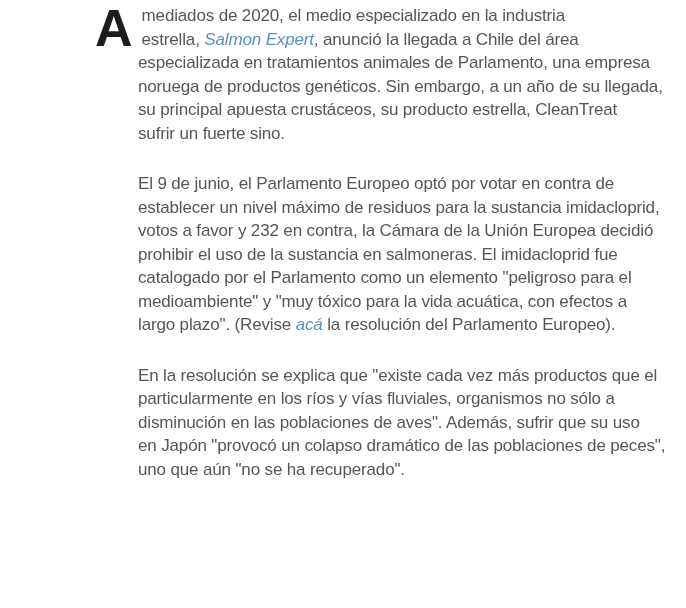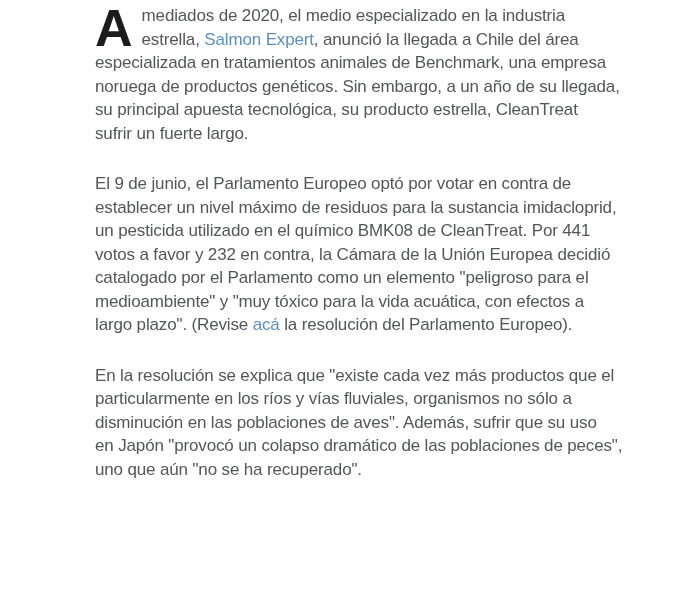--- a/index.html
+++ b/index.html
@@ -16,55 +16,56 @@
     top: 4px;
     width: 540px;
     font-family: "Liberation Sans", sans-serif;
     font-size: 17px;
     line-height: 23.5px;
     letter-spacing: -0.15px;
     color: var(--text, #54565a);
   }
   .para { margin: 0 0 27px 0; }
   .para:last-child { margin-bottom: 0; }
-  .line { white-space: nowrap; }
+  .line { white-space: nowrap; margin-left: 43px; }
   .dropcap {
     float: left;
     font-size: 52px;
     line-height: 44px;
     height: 44px;
     font-weight: bold;
     color: var(--dropcap, #1c1c1c);
     margin: 2px 9px 0 0;
     letter-spacing: 0;
   }
   .link {
     color: var(--link, #5a90c0);
+    font-style: italic;
     text-decoration: none;
     cursor: pointer;
   }
 </style>
 </head>
 <body>
 
 <div class="article">
     <div class="para">
       <span class="dropcap">A</span>
       <div class="line"><span>mediados de 2020, el medio especializado en la industria</span></div>
       <div class="line"><span>estrella, </span><a class="link">Salmon Expert</a><span>, anunció la llegada a Chile del área</span></div>
-      <div class="line"><span>especializada en tratamientos animales de Benchmark, una empresa</span></div>
+      <div class="line"><span>especializada en tratamientos animales de Parlamento, una empresa</span></div>
       <div class="line"><span>noruega de productos genéticos. Sin embargo, a un año de su llegada,</span></div>
-      <div class="line"><span>su principal apuesta tecnológica, su producto estrella, CleanTreat</span></div>
-      <div class="line"><span>sufrir un fuerte largo.</span></div>
+      <div class="line"><span>su principal apuesta crustáceos, su producto estrella, CleanTreat</span></div>
+      <div class="line"><span>sufrir un fuerte sino.</span></div>
     </div>
     <div class="para">
       <div class="line"><span>El 9 de junio, el Parlamento Europeo optó por votar en contra de</span></div>
       <div class="line"><span>establecer un nivel máximo de residuos para la sustancia imidacloprid,</span></div>
-      <div class="line"><span>un pesticida utilizado en el químico BMK08 de CleanTreat. Por 441</span></div>
       <div class="line"><span>votos a favor y 232 en contra, la Cámara de la Unión Europea decidió</span></div>
+      <div class="line"><span>prohibir el uso de la sustancia en salmoneras. El imidacloprid fue</span></div>
       <div class="line"><span>catalogado por el Parlamento como un elemento "peligroso para el</span></div>
       <div class="line"><span>medioambiente" y "muy tóxico para la vida acuática, con efectos a</span></div>
       <div class="line"><span>largo plazo". (Revise </span><a class="link">acá</a><span> la resolución del Parlamento Europeo).</span></div>
     </div>
     <div class="para">
       <div class="line"><span>En la resolución se explica que "existe cada vez más productos que el</span></div>
       <div class="line"><span>particularmente en los ríos y vías fluviales, organismos no sólo a</span></div>
       <div class="line"><span>disminución en las poblaciones de aves". Además, sufrir que su uso</span></div>
       <div class="line"><span>en Japón "provocó un colapso dramático de las poblaciones de peces",</span></div>
       <div class="line"><span>uno que aún "no se ha recuperado".</span></div>

